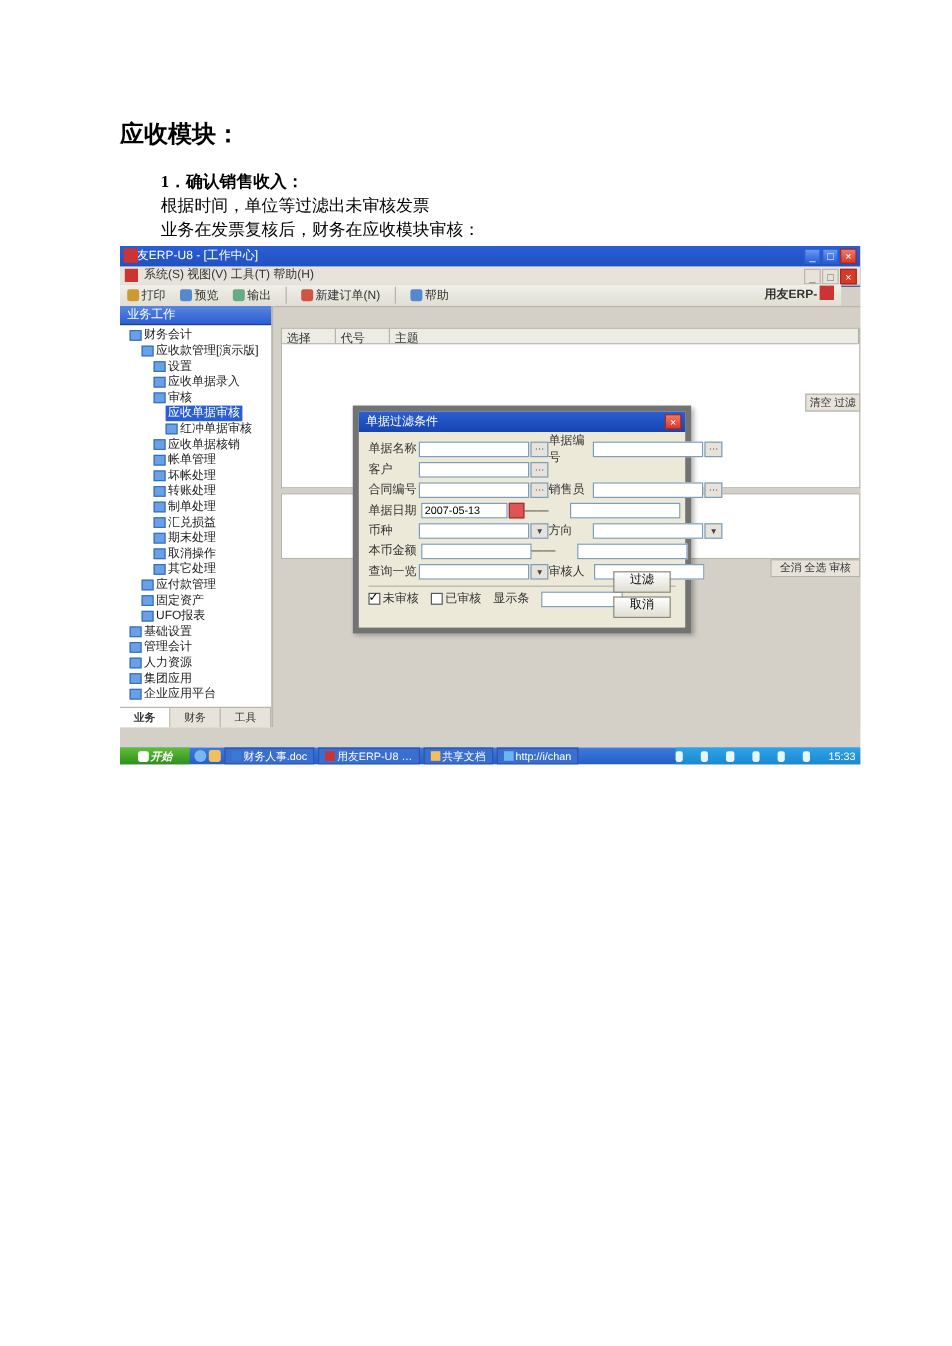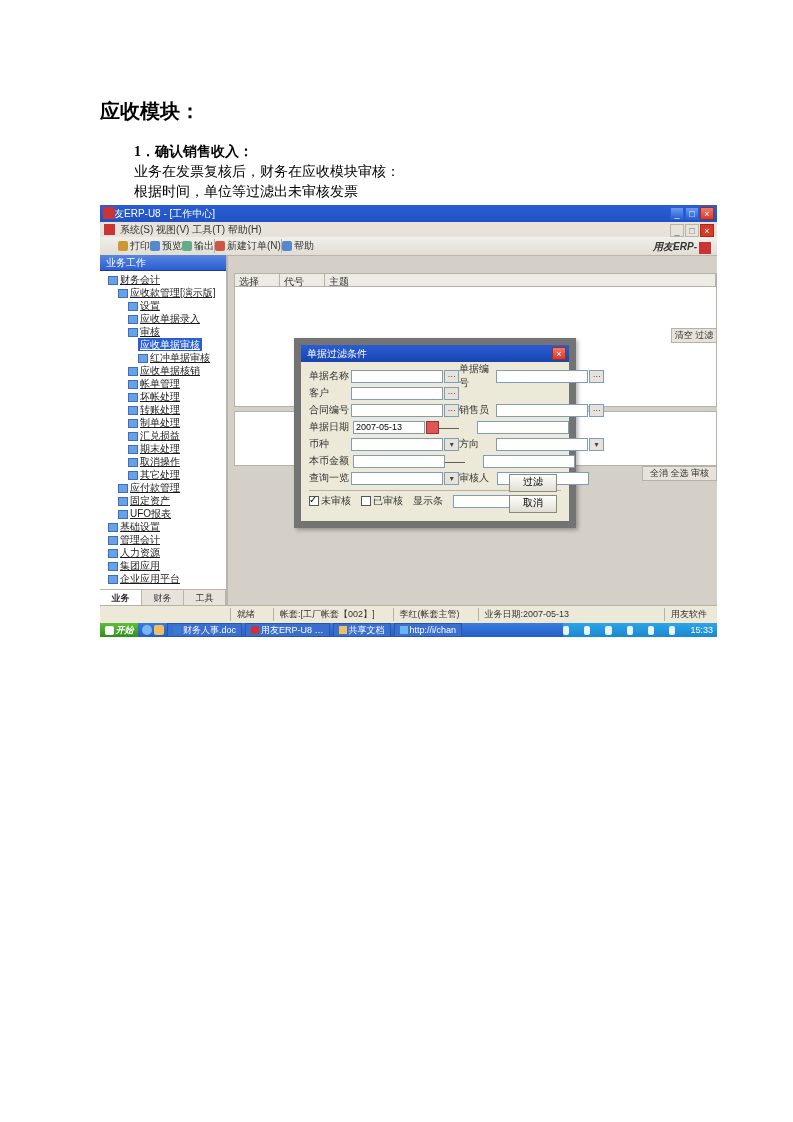--- a/index.html
+++ b/index.html
@@ -90,54 +90,54 @@
   }
   .tb2 .appicon2 {
     position:absolute; left:4px; top:2px; width:11px; height:11px;
     background:#c33;
   }
   .tb2 .winbtns .winbtn { background:#e7e3da; color:#666; border-color:#b9b5ac;}
   .tb2 .winbtns .winbtn.close { background:#d53a2a; color:#fff; border-color:#a52a1a;}
 
   
   .tbar {
-    position:absolute; left:0; top:32px; right:0; height:18px;
+    position:absolute; left:0; top:32px; right:16px; height:18px;
     background: linear-gradient(#f0efe9, #e0ded4);
     border-bottom:1px solid #b9b5ac;
-    display:flex; align-items:center; gap:0; padding-left:18px;
+    display:flex; align-items:center; gap:12px; padding-left:6px;
     font-size:10px; color:#333;
   }
   .tbar-sep { width:1px; height:14px; background:#b5b2a8;}
   .tbar-item { display:flex; align-items:center; gap:2px;}
   .tbar-icon { width:10px; height:10px; background:#6a8; border-radius:2px; }
   .tbar-icon.y { background:#cc9933; }
   .tbar-icon.r { background:#cc5544; }
   .tbar-icon.b { background:#5588cc; }
   .tbar-right {
     position:absolute; right:6px; top:1px; height:16px;
-    display:flex; align-items:flex-end; gap:2px;
-    font-weight:bold; color:#333; font-size:10px;font-style:italic;
+    display:flex; align-items:flex-start; gap:2px;
+    font-weight:bold; color:#333; font-size:10px;
   }
 
   
   .sidebar {
     position:absolute; left:0; top:50px; width:126px; bottom:31px;
     background:#fff; border-right:2px solid #b9b5ac;
     display:flex; flex-direction:column;
   }
   .sidebar-title {
     height:15px; background:linear-gradient(#5a86dc, #2a5ed4);
     color:#fff; font-size:10px; line-height:15px; padding-left:6px;
     border-bottom:1px solid #1a3a90;
   }
   .sidebar-body {
     flex:1; overflow:hidden; padding:2px 0 2px 4px;
     font-size:10px; line-height:13px; color:#1a1a1a;
   }
-  .tree-row { white-space:nowrap; padding-left:0;text-decoration:underline; }
+  .tree-row { white-space:nowrap; padding-left:0; }
   .tree-row .tico {
     display:inline-block; width:10px; height:9px; margin-right:2px;
     background:#6aa0e8; border:1px solid #3a70b8; box-sizing:border-box;
     vertical-align:middle;
   }
   .tree-row.selected {
     display:inline-block; background:#2a5ed4; color:#fff; padding:0 2px;
   }
   .sidebar-tabs {
     height:16px; display:flex; border-top:1px solid #b9b5ac;
@@ -189,21 +189,21 @@
     position:absolute; left:6px; top:225px; right:0; bottom:0;
     background:#d4d0c8;
   }
   .header-right-texts {
     position:absolute; right:2px; top:2px; font-size:9px; color:#555;
   }
 
   
   .dialog {
     position:absolute; left:194px; top:133px; width:282px; height:190px;
-    background:#ece9d8; border:7px solid #737373; box-sizing:border-box;
+    background:#ece9d8; border:5px solid #737373; box-sizing:border-box;
     box-shadow:2px 2px 4px rgba(0,0,0,.3);
   }
   .dialog-tb {
     height:17px; background:linear-gradient(#2a5ed4,#1745b0);
     color:#fff; font-size:10px; line-height:17px; padding-left:6px;
     position:relative;
   }
   .dialog-tb .winbtns { right:3px; top:2px;}
   .dialog-body { padding:6px 8px 4px 8px; font-size:10px; color:#333;}
   .dlg-row { display:flex; align-items:center; height:16px; margin-bottom:1px;}
@@ -251,21 +251,21 @@
   .statusbar .cell { border-left:1px solid #b5b2a8; padding:0 6px; height:13px; line-height:13px;}
   .statusbar .right { position:absolute; right:4px;}
 
   
   .taskbar {
     position:absolute; left:0; right:0; bottom:0; height:14px;
     background:linear-gradient(#3c7be0,#245ec4);
     display:flex; align-items:center; font-size:9px; color:#fff;
   }
   .startbtn {
-    width:38px; height:14px; background:linear-gradient(#5fbf3a,#2f8f1a);
+    width:58px; height:14px; background:linear-gradient(#5fbf3a,#2f8f1a);
     display:flex; align-items:center; justify-content:center; gap:2px;
     font-style:italic; font-weight:bold;
   }
   .taskitem {
     height:12px; margin-left:3px; padding:0 5px; background:#3a6fd0;
     border:1px solid #2a55a8; display:flex; align-items:center; gap:2px;
     color:#fff;
   }
   .tray {
     position:absolute; right:0; top:0; bottom:0; width:150px;
@@ -275,22 +275,22 @@
   }
   .tray .ico { width:9px; height:9px; background:#fff; border-radius:2px; opacity:.9;}
 </style>
 </head>
 <body>
 
 <div class="page">
   <h2 class="section-title">应收模块：</h2>
 
   <p class="indented-bold">1．确认销售收入：</p>
+  <p class="indented">根据时间，单位等过滤出未审核发票</p>
   <p class="indented">业务在发票复核后，财务在应收模块审核：</p>
-  <p class="indented">根据时间，单位等过滤出未审核发票</p>
 
   <div class="screenshot">
 
     <div class="tb1">
       <span class="appicon"></span>
       <span>用友ERP-U8 - [工作中心]</span>
       <div class="winbtns">
         <div class="winbtn">_</div>
         <div class="winbtn">□</div>
         <div class="winbtn close">×</div>
@@ -484,27 +484,20 @@
             <span>显示条</span>
             <input class="inp slim" style="">
           </div>
         </div>
       <div class="dlg-btn-col">
         <div class="dlg-btn">过滤</div>
         <div class="dlg-btn">取消</div>
       </div>
     </div>
 
-    <div class="statusbar">
-      <span class="cell">就绪</span>
-      <span class="cell">帐套:[工厂帐套【002】]</span>
-      <span class="cell">李红(帐套主管)</span>
-      <span class="cell">业务日期:2007-05-13</span>
-      <span class="cell right">用友软件</span>
-    </div>
 
     <div class="taskbar">
       <div class="startbtn">
         <span style="width:9px;height:9px;background:#fff;border-radius:2px;"></span>
         <span>开始</span>
       </div>
       <span style="width:10px;height:10px;margin-left:4px;background:#7ab6f0;border-radius:5px;"></span>
       <span style="width:10px;height:10px;margin-left:2px;background:#f0c060;border-radius:2px;"></span>
       <div class="taskitem">
           <span style="width:8px;height:8px;background:#3a7bd0;"></span>

